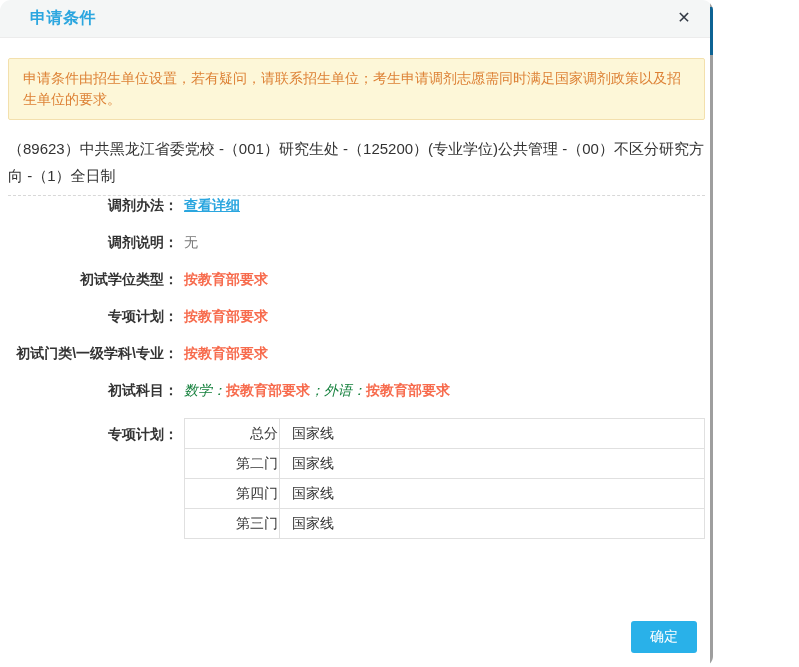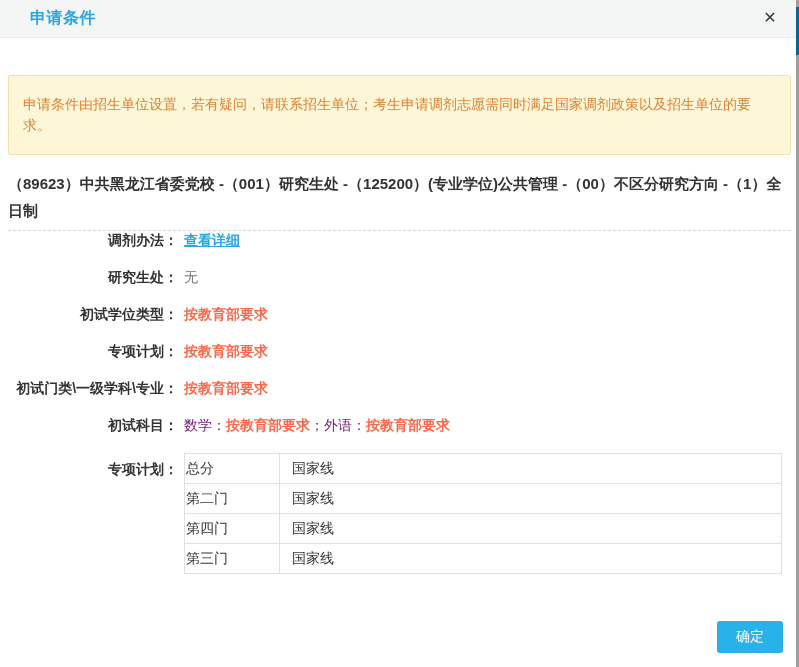--- a/index.html
+++ b/index.html
@@ -3,24 +3,25 @@
 <meta charset="utf-8">
 <style>
   html, body {
     margin: 0;
     padding: 0;
     background: #ffffff;
     font-family: "Liberation Sans", "DejaVu Sans", sans-serif;
   }
   .stage {
     position: relative;
-    width: 799px;
+    width: 713px;
     height: 667px;
     background: #ffffff;
     overflow: hidden;
+    border-radius: 11px;
   }
   
   .modal-header {
     height: 38px;
     background: #f4f6f6;
     border-bottom: 1px solid #ececec;
     display: flex;
     align-items: center;
     padding-left: 30px;
     box-sizing: border-box;
@@ -48,29 +49,28 @@
     padding: 20px 8px 0 8px;
     box-sizing: border-box;
   }
   .notice-box {
     background: #fdf7d8;
     border: 1px solid #f3e0ad;
     border-radius: 2px;
     color: #dd8135;
     font-size: 14px;
     line-height: 21px;
-    padding: 18px 14px;
-    box-sizing: border-box;
-    margin-top: 17px;
+    padding: 9px 14px;
+    box-sizing: border-box;
   }
   .program-line {
     margin-top: 15px;
     color: #333333;
     font-size: 15px;
-    font-weight: bold;
+    font-weight: normal;
     line-height: 27px;
     padding-bottom: 6px;
     border-bottom: 1px dashed #d8d8d8;
   }
   .fields {
   }
   .field-row {
     display: flex;
     align-items: flex-start;
     margin-bottom: 18px;
@@ -93,40 +93,40 @@
     color: #2ba6df;
     font-weight: bold;
     text-decoration: underline;
     cursor: pointer;
   }
   .muted-value { color: #777777; }
   .req-value {
     color: #f76b4d;
     font-weight: bold;
   }
-  .plain-seg { color: #701a75; font-weight: normal; }
+  .plain-seg { color: #15803d; font-weight: normal; font-style: italic; }
   
   .score-row { margin-bottom: 0; }
   .score-row .field-label { padding-top: 7px; }
   .score-table {
     border-collapse: collapse;
     margin-left: 6px;
     width: 598px;
     background: #ffffff;
   }
   .score-table td {
     border: 1px solid #e0e0e0;
     height: 30px;
     font-size: 14px;
     color: #333333;
     box-sizing: border-box;
   }
   .score-table td.subject-cell {
     width: 95px;
-    text-align: left;
+    text-align: right;
   }
   .score-table td.req-cell {
     padding-left: 12px;
   }
   
   .confirm-btn {
     position: absolute;
     right: 16px;
     bottom: 14px;
     background: #29b1e9;
@@ -173,21 +173,21 @@
     <div class="program-line">（89623）中共黑龙江省委党校 -（001）研究生处 -（125200）(专业学位)公共管理 -（00）不区分研究方向 -（1）全日制</div>
 
     <div class="fields">
 
       <div class="field-row">
         <span class="field-label">调剂办法：</span>
         <span class="field-value link-value">查看详细</span>
       </div>
 
       <div class="field-row">
-        <span class="field-label">研究生处：</span>
+        <span class="field-label">调剂说明：</span>
         <span class="field-value muted-value">无</span>
       </div>
 
       <div class="field-row">
         <span class="field-label">初试学位类型：</span>
         <span class="field-value req-value">按教育部要求</span>
       </div>
 
       <div class="field-row">
         <span class="field-label">专项计划：</span>

